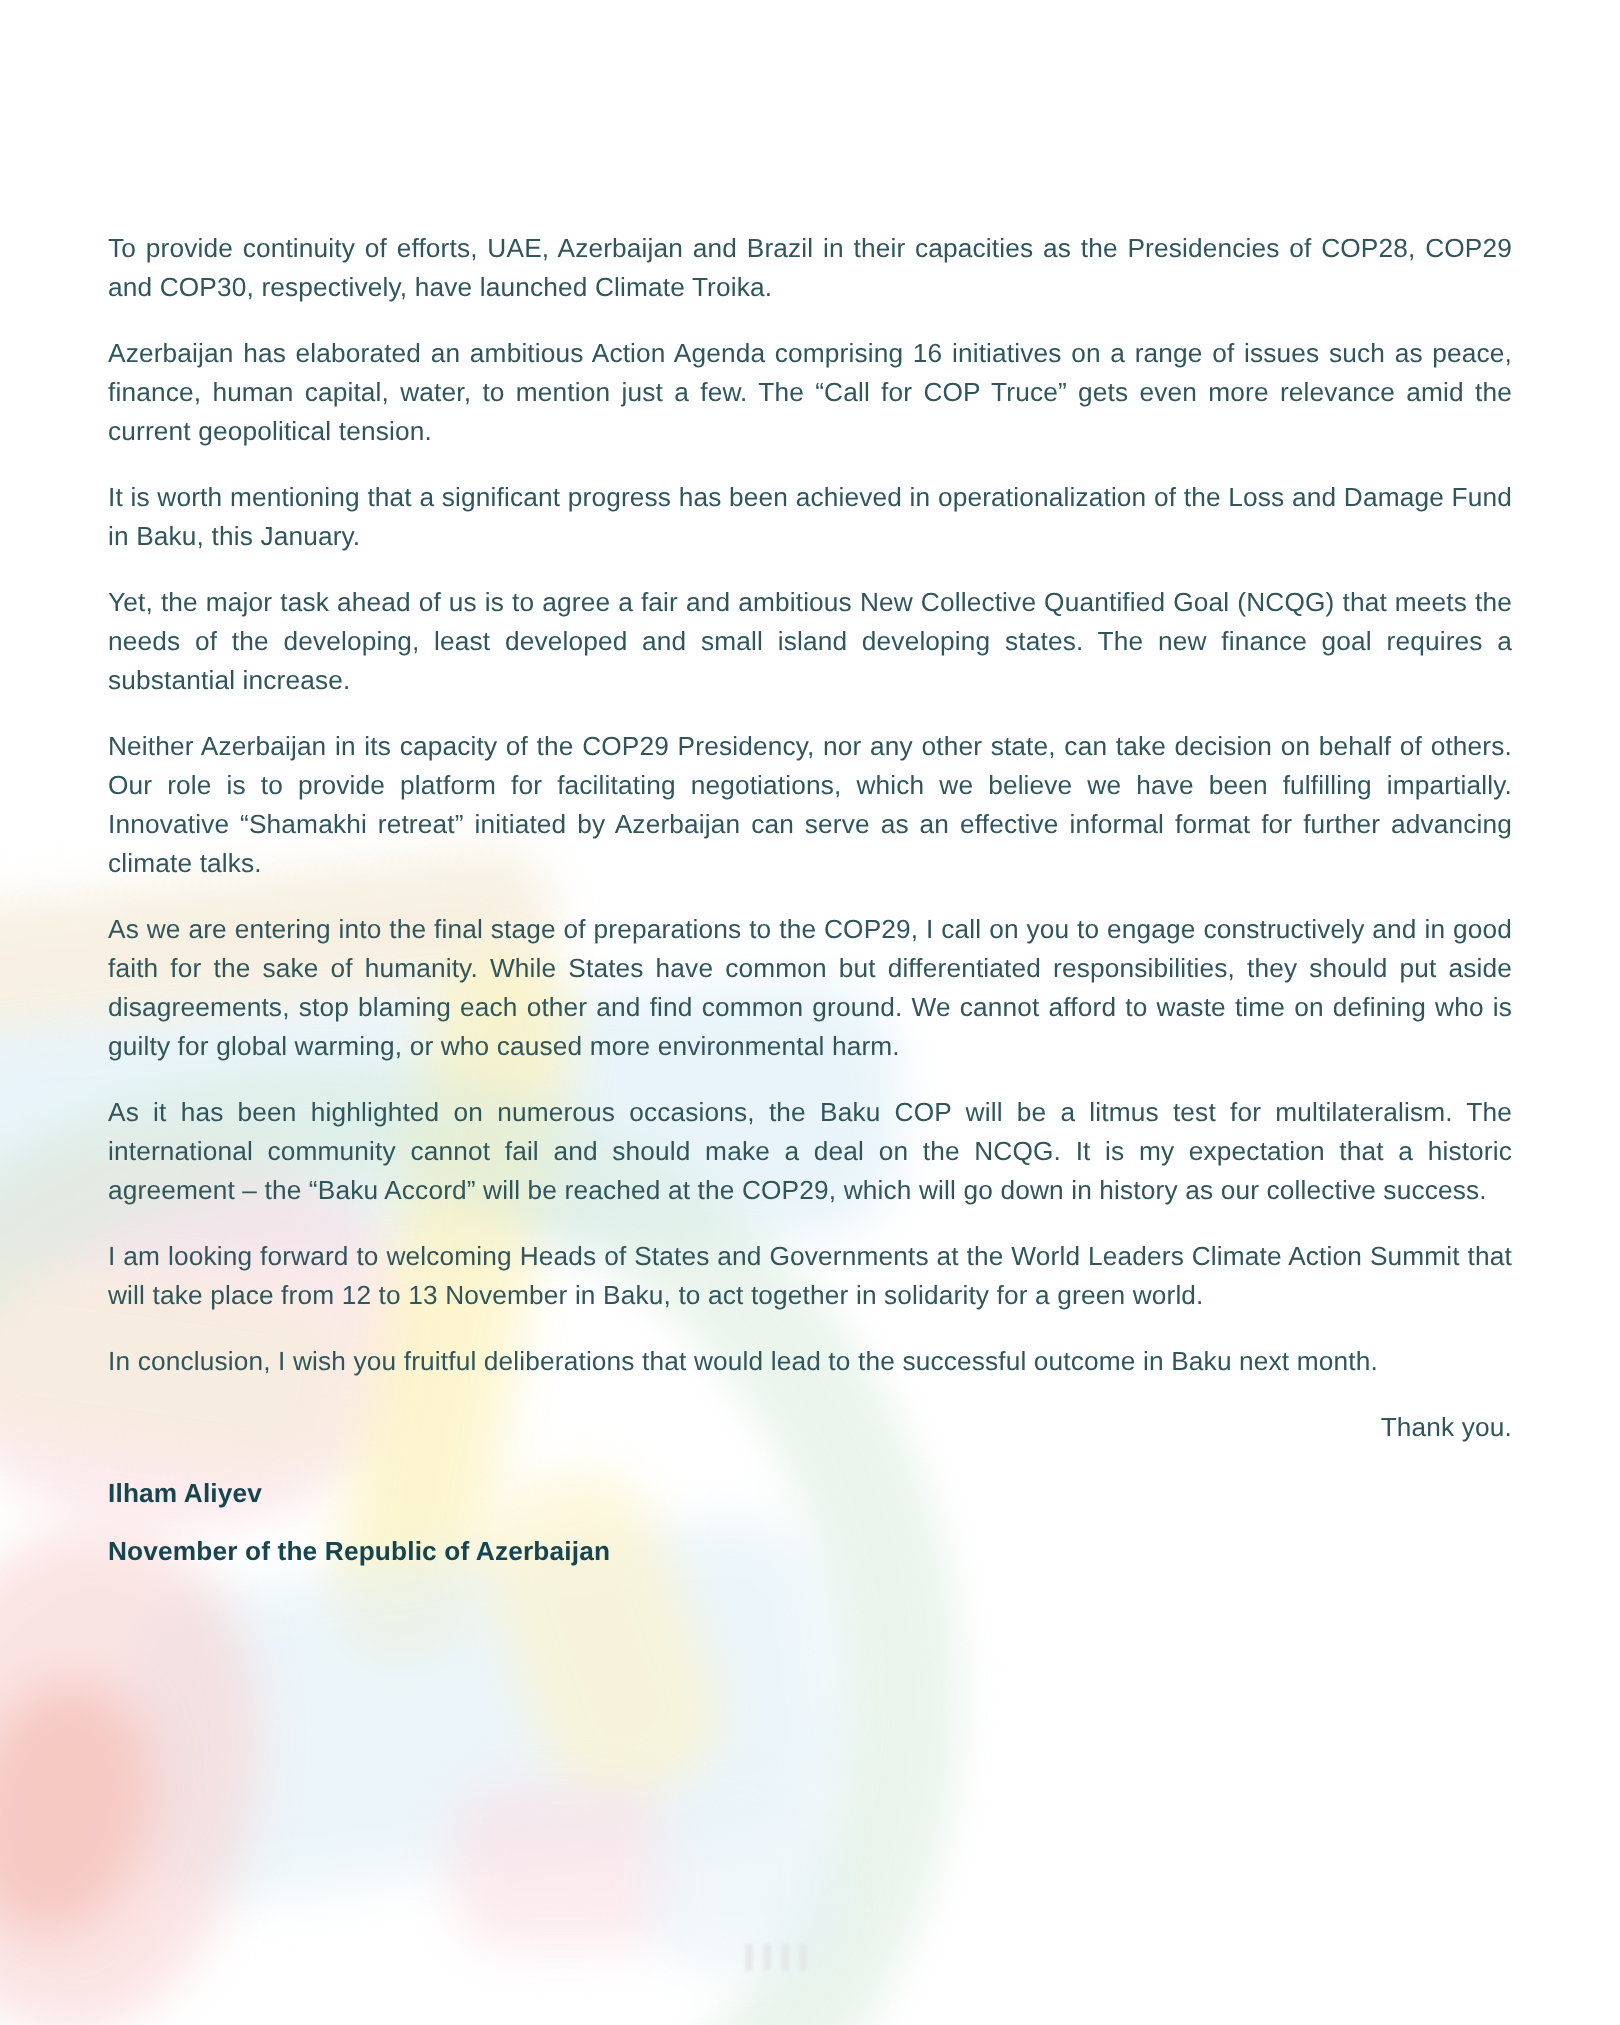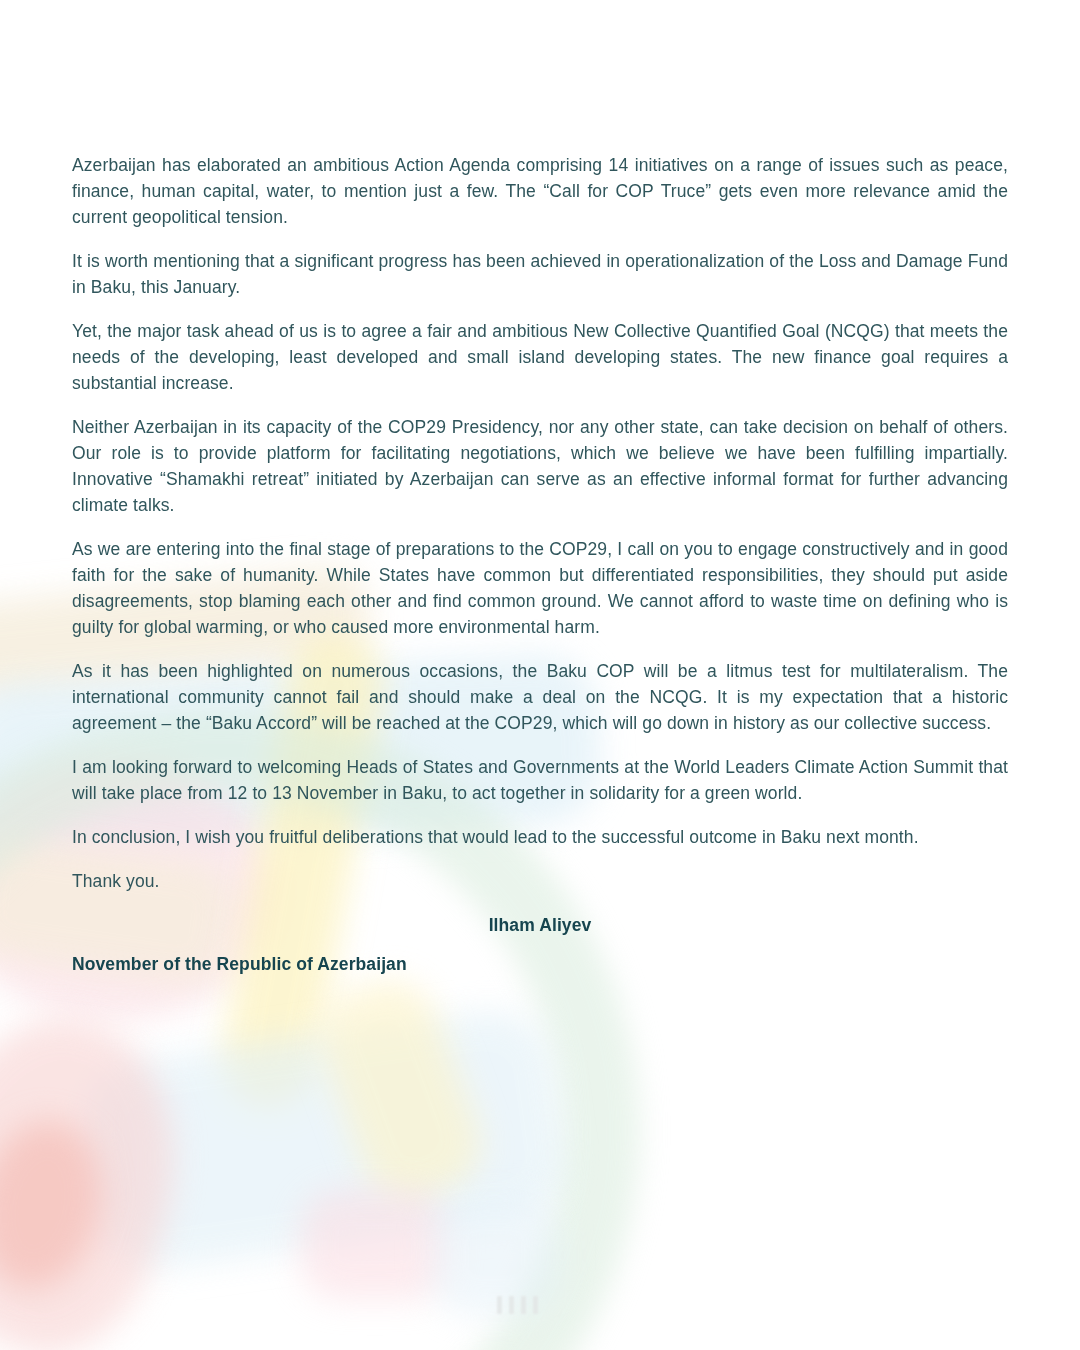--- a/index.html
+++ b/index.html
@@ -40,28 +40,28 @@
     color: #30565c;
     font-size: 17.5px;
     line-height: 26px;
     letter-spacing: 0.1px;
   }
   .para {
     margin: 0 0 18px 0;
     text-align: justify;
     text-justify: inter-word;
   }
-  .para-last { text-align: left; }
+  .para-last { text-align: right; }
   .sig {
     margin: 0 0 13px 0;
     font-weight: bold;
     color: #16454f;
     text-align: left;
   }
-  .sig-first { margin-top: 14px; text-align: center; }
+  .sig-first { margin-top: 14px; }
 </style>
 </head>
 <body>
 
 <div class="page">
 
   <div class="wm-layer">
     <div class="wm wm-cream-1"></div>
     <div class="wm wm-blue-1"></div>
     <div class="wm wm-pink-1"></div>
@@ -76,21 +76,22 @@
     <div class="wm wm-blue-3"></div>
     <div class="wm-bars">
         <i></i>
         <i></i>
         <i></i>
         <i></i>
       </div>
   </div>
 
   <div class="letter">
-    <p class="para">Azerbaijan has elaborated an ambitious Action Agenda comprising 14 initiatives on a range of issues such as peace, finance, human capital, water, to mention just a few. The “Call for COP Truce” gets even more relevance amid the current geopolitical tension.</p>
+    <p class="para">To provide continuity of efforts, UAE, Azerbaijan and Brazil in their capacities as the Presidencies of COP28, COP29 and COP30, respectively, have launched Climate Troika.</p>
+    <p class="para">Azerbaijan has elaborated an ambitious Action Agenda comprising 16 initiatives on a range of issues such as peace, finance, human capital, water, to mention just a few. The “Call for COP Truce” gets even more relevance amid the current geopolitical tension.</p>
     <p class="para">It is worth mentioning that a significant progress has been achieved in operationalization of the Loss and Damage Fund in Baku, this January.</p>
     <p class="para">Yet, the major task ahead of us is to agree a fair and ambitious New Collective Quantified Goal (NCQG) that meets the needs of the developing, least developed and small island developing states. The new finance goal requires a substantial increase.</p>
     <p class="para">Neither Azerbaijan in its capacity of the COP29 Presidency, nor any other state, can take decision on behalf of others. Our role is to provide platform for facilitating negotiations, which we believe we have been fulfilling impartially. Innovative “Shamakhi retreat” initiated by Azerbaijan can serve as an effective informal format for further advancing climate talks.</p>
     <p class="para">As we are entering into the final stage of preparations to the COP29, I call on you to engage constructively and in good faith for the sake of humanity. While States have common but differentiated responsibilities, they should put aside disagreements, stop blaming each other and find common ground. We cannot afford to waste time on defining who is guilty for global warming, or who caused more environmental harm.</p>
     <p class="para">As it has been highlighted on numerous occasions, the Baku COP will be a litmus test for multilateralism. The international community cannot fail and should make a deal on the NCQG. It is my expectation that a historic agreement – the “Baku Accord” will be reached at the COP29, which will go down in history as our collective success.</p>
     <p class="para">I am looking forward to welcoming Heads of States and Governments at the World Leaders Climate Action Summit that will take place from 12 to 13 November in Baku, to act together in solidarity for a green world.</p>
     <p class="para">In conclusion, I wish you fruitful deliberations that would lead to the successful outcome in Baku next month.</p>
     <p class="para para-last">Thank you.</p>
     <p class="sig sig-first">Ilham Aliyev</p>
     <p class="sig">November of the Republic of Azerbaijan</p>

